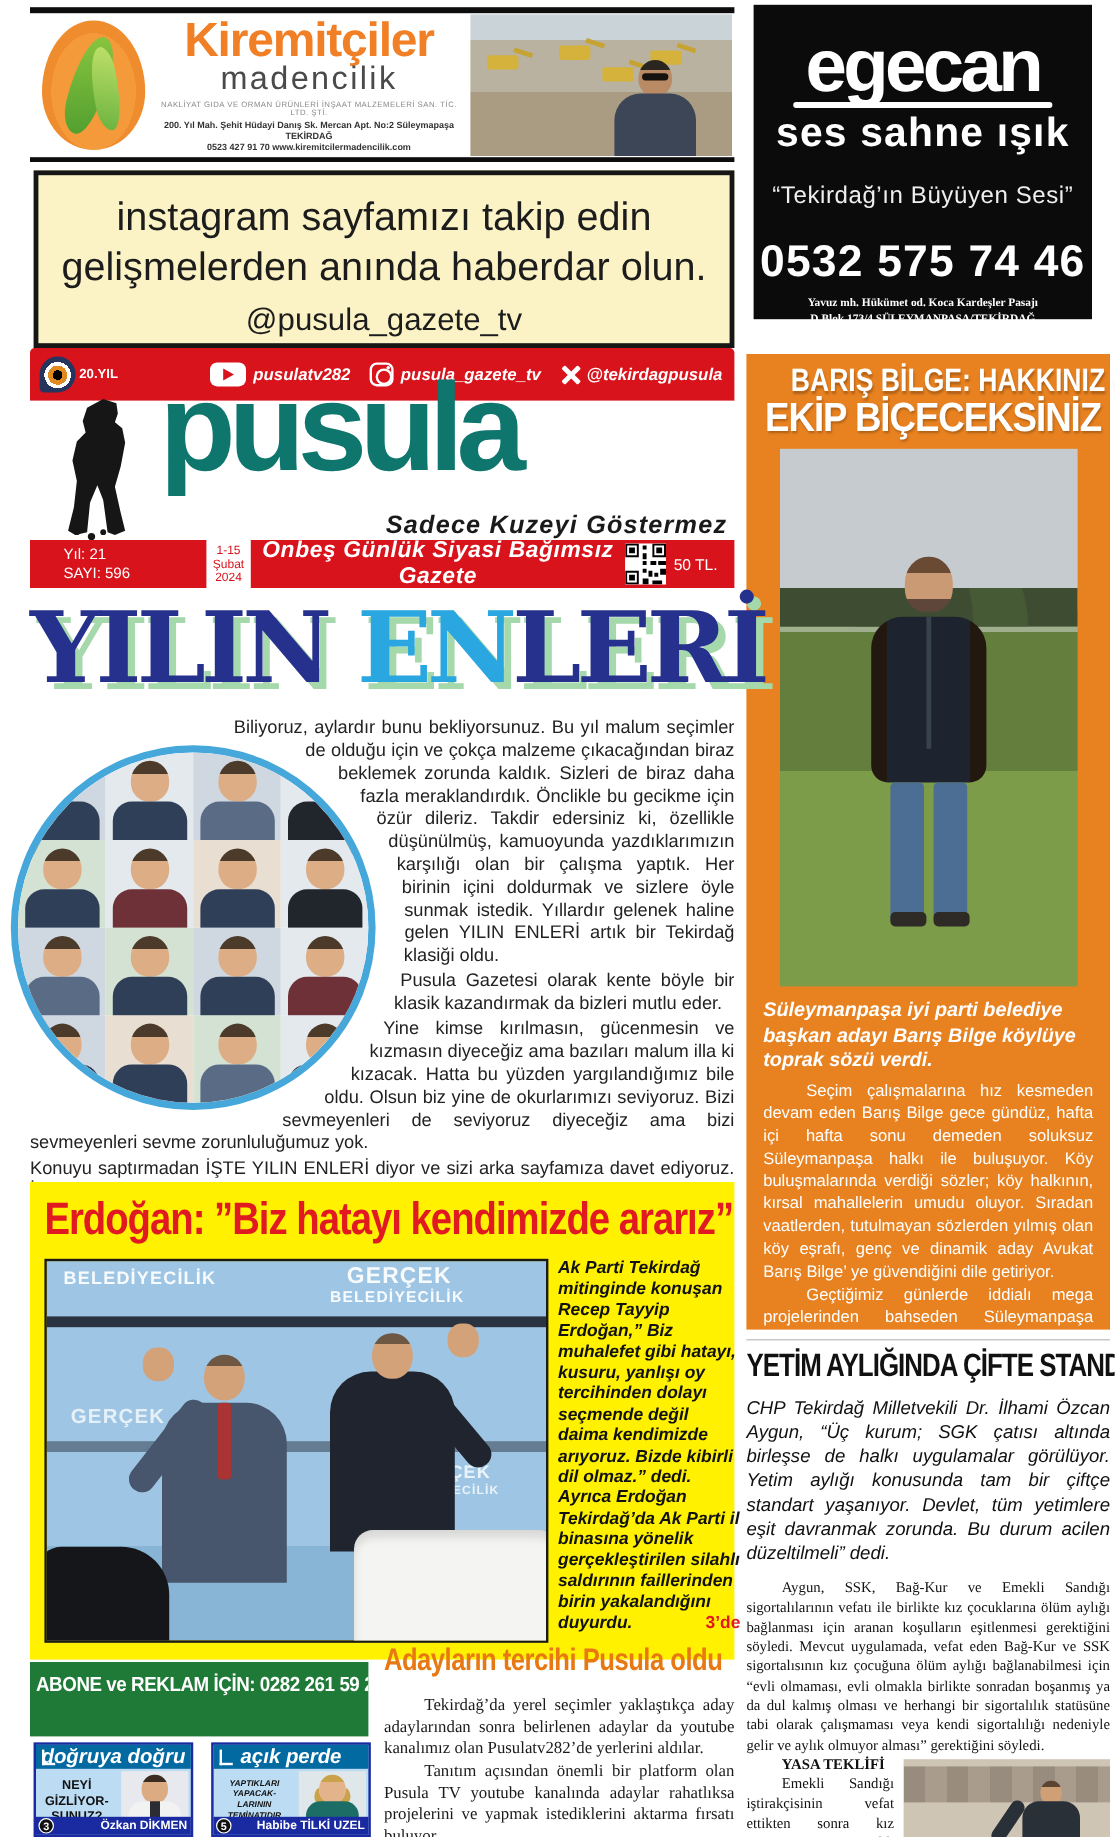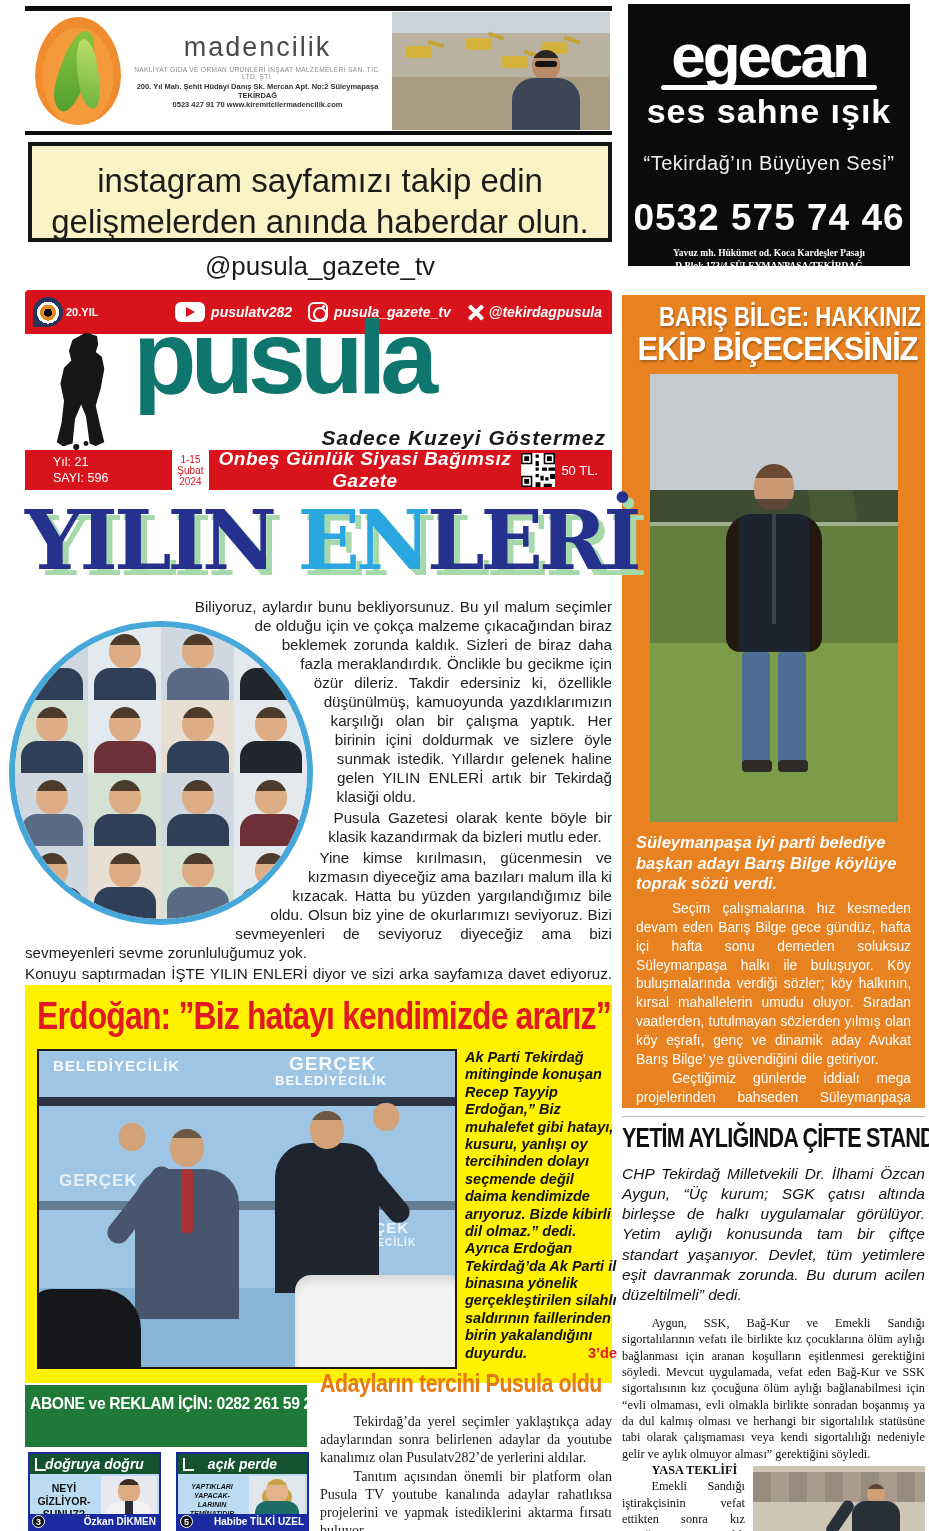--- a/index.html
+++ b/index.html
@@ -41,21 +41,21 @@
     color:#fff; text-align:center; padding-top:26px; }
   .eg-brand { font-size:62px; font-weight:900; letter-spacing:-3px; line-height:.85; }
   .eg-underline { width:216px; height:5px; background:#fff; margin:2px auto 4px; border-radius:3px; }
   .eg-line2 { font-size:34px; font-weight:bold; letter-spacing:1px; line-height:1; }
   .eg-line3 { font-size:19px; color:#cfcfcf; font-style:italic; font-weight:300; margin-top:2px; }
   .eg-slogan { font-size:20px; color:#efefef; margin-top:24px; letter-spacing:.5px; }
   .eg-phone { font-size:37px; font-weight:900; margin-top:22px; letter-spacing:1px; }
   .eg-addr { font-family:"Liberation Serif",serif; font-size:9.5px; font-weight:bold; margin-top:8px; line-height:1.35; }
 
   
-  .insta-banner { position:absolute; left:28px; top:142px; width:584px; height:100px; background:#fbf3c5;
+  .insta-banner { position:absolute; left:28px; top:142px; width:584px; height:148px; background:#fbf3c5;
     border:4px solid #161616; text-align:center; padding-top:14px; color:#1c1c1c; }
   .insta-l { font-size:33px; line-height:1.25; }
   .insta-h { font-size:26px; margin-top:8px; }
 
   
   .masthead { position:absolute; left:25px; top:290px; width:587px; height:200px; }
   .mh-top { position:relative; height:44px; background:#d8131c; border-radius:4px 4px 0 0;
     display:flex; align-items:center; color:#fff; }
   .nazar { width:30px; height:30px; margin-left:8px; border-radius:50% 50% 50% 12%;
     background:radial-gradient(circle at 50% 52%, #000 0 4px, #e08a1f 4px 8px, #fff 8px 11px, #25355e 11px); }
@@ -158,22 +158,22 @@
   .erd-ref { float:right; color:#e01a20; font-weight:900; font-style:normal; }
 
   
   .abone { position:absolute; left:25px; top:1385px; width:282px; height:62px; background:#1e7a36; color:#fff; overflow:hidden; }
   .abone span { display:inline-block; white-space:nowrap; font-size:17px; font-weight:900; margin:9px 0 0 5px;
     transform:scaleX(.92); transform-origin:left; letter-spacing:-.4px; }
 
   
   .colbox { position:absolute; top:1452px; width:133px; height:79px; background:#bcdcf4; border:2px solid #1a2aa0; }
   .colbox.c1 { left:28px; } .colbox.c2 { left:176px; }
-  .col-head { position:relative; height:20px; background:#14532d; color:#fff; font-style:italic; font-weight:bold;
-    font-size:14px; text-align:center; line-height:20px; }
+  .col-head { position:relative; height:20px; background:#0369a1; color:#fff; font-style:italic; font-weight:bold;
+    font-size:17px; text-align:center; line-height:20px; }
   .col-head::before { content:""; position:absolute; left:5px; top:4px; width:9px; height:11px; border-left:2px solid #fff; border-bottom:2px solid #fff; }
   .col-title { position:absolute; left:3px; top:28px; width:62px; font-weight:900; color:#111; text-align:center; }
   .c1 .col-title { font-size:10.5px; line-height:1.25; }
   .c2 .col-title { font-size:7px; line-height:1.3; font-style:italic; }
   .col-photo { position:absolute; right:2px; top:22px; width:56px; height:42px; overflow:hidden; background:#e8e9ee; }
   .col-photo .h { position:absolute; left:50%; top:3px; width:22px; height:24px; margin-left:-11px; border-radius:48%; background:linear-gradient(#3a2c20 0 26%, #dcab82 26%); }
   .col-photo .s { position:absolute; left:50%; top:25px; width:44px; height:20px; margin-left:-22px; border-radius:12px 12px 0 0; background:#fff; }
   .c1 .col-photo .s { background:linear-gradient(90deg,#f2f2f2 0 40%, #2c2c34 40% 60%, #f2f2f2 60%); }
   .c2 .col-photo { background:#dfe7ea; }
   .c2 .col-photo .h { background:linear-gradient(#caa24a 0 26%, #e3b38c 26%); box-shadow:-8px 6px 0 -4px #caa24a, 8px 6px 0 -4px #caa24a; }
@@ -210,20 +210,21 @@
   .ataturk svg { display:block; }
 </style>
 </head>
 <body>
 
 <div id="page">
 
   <div class="ad-kiremit">
     <div class="flame"></div>
     <div class="kiremit-text">
+      <div class="kiremit-brand">Kiremitçiler</div>
       <div class="kiremit-sub">madencilik</div>
       <div class="kiremit-l1">NAKLİYAT GIDA VE ORMAN ÜRÜNLERİ İNŞAAT MALZEMELERİ SAN. TİC. LTD. ŞTİ.</div>
       <div class="kiremit-l2">200. Yıl Mah. Şehit Hüdayi Danış Sk. Mercan Apt. No:2 Süleymapaşa TEKİRDAĞ</div>
       <div class="kiremit-l3">0523 427 91 70 www.kiremitcilermadencilik.com</div>
     </div>
     <div class="quarry">
       <span class="exc" style="left:14px;top:34px;"></span>
       <span class="exc" style="left:74px;top:26px;"></span>
       <span class="exc" style="left:150px;top:30px;"></span>
       <span class="exc" style="left:110px;top:44px;"></span>

